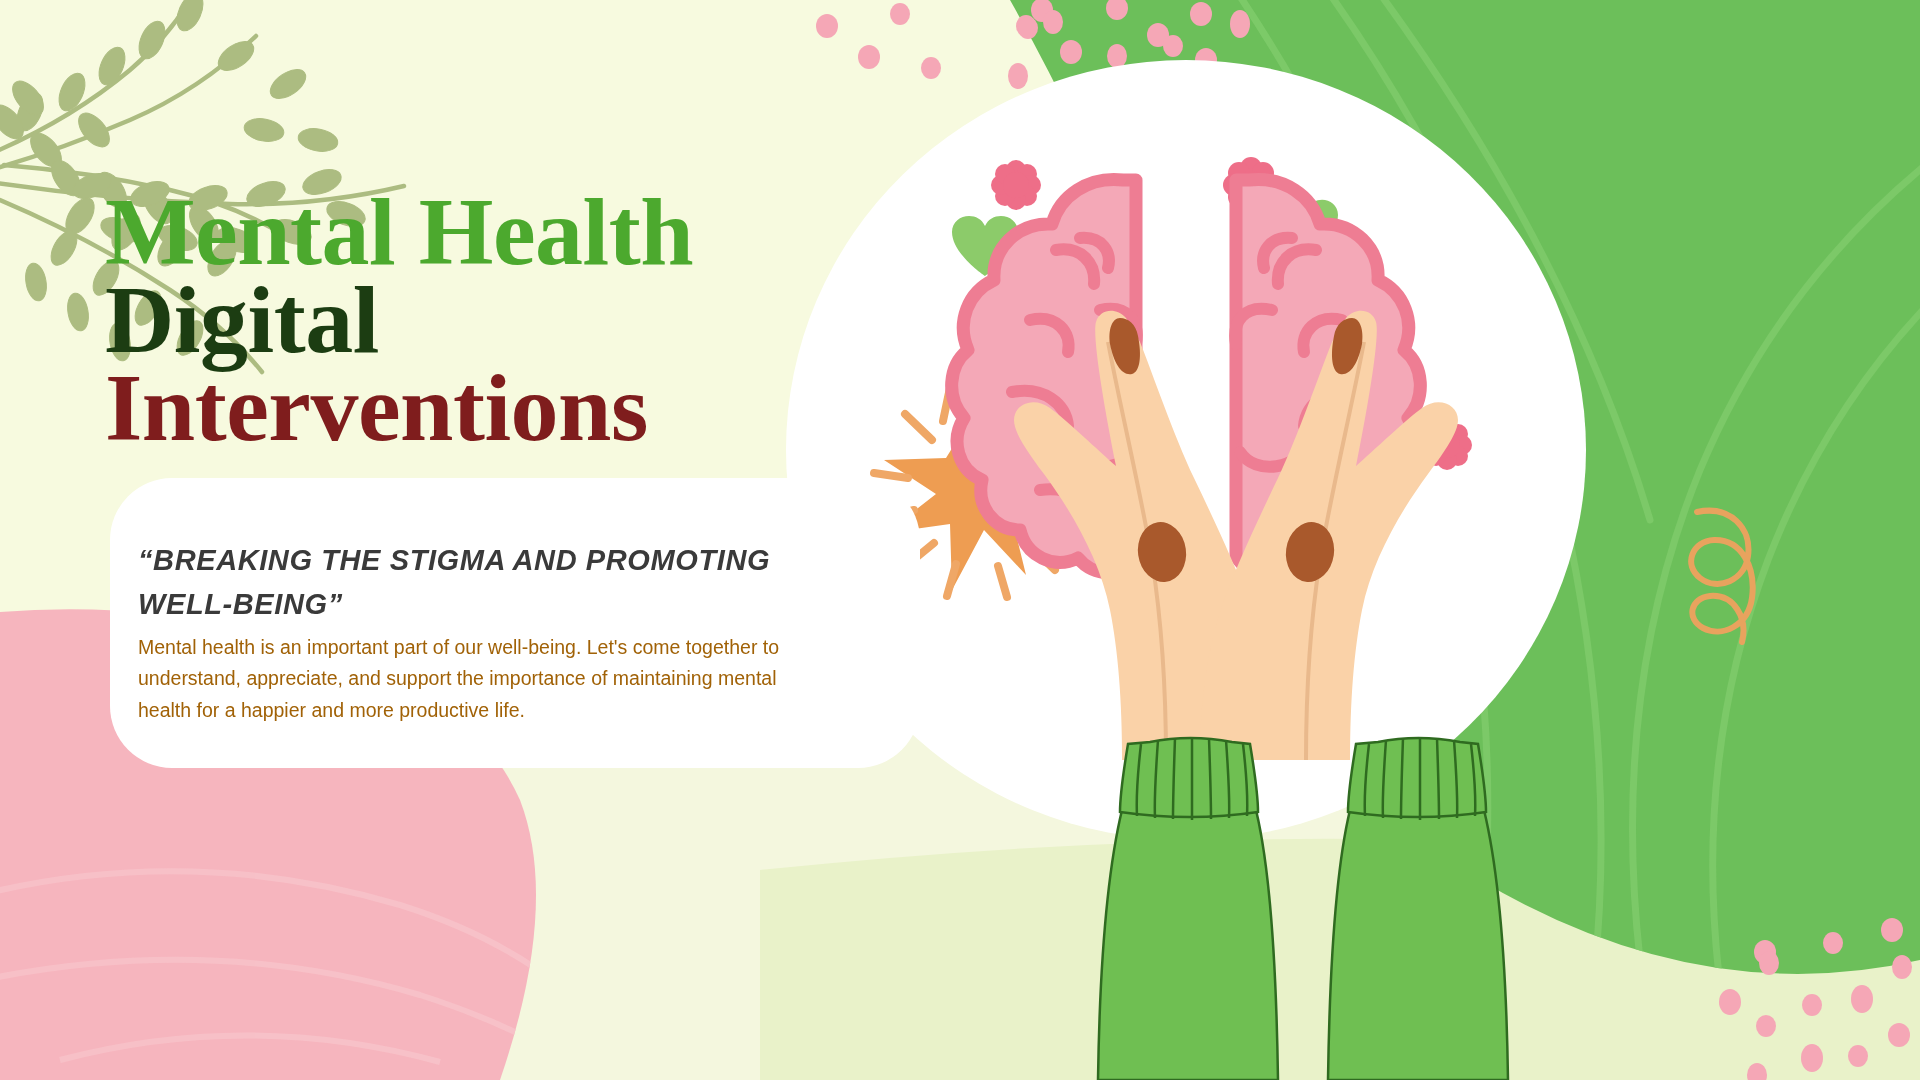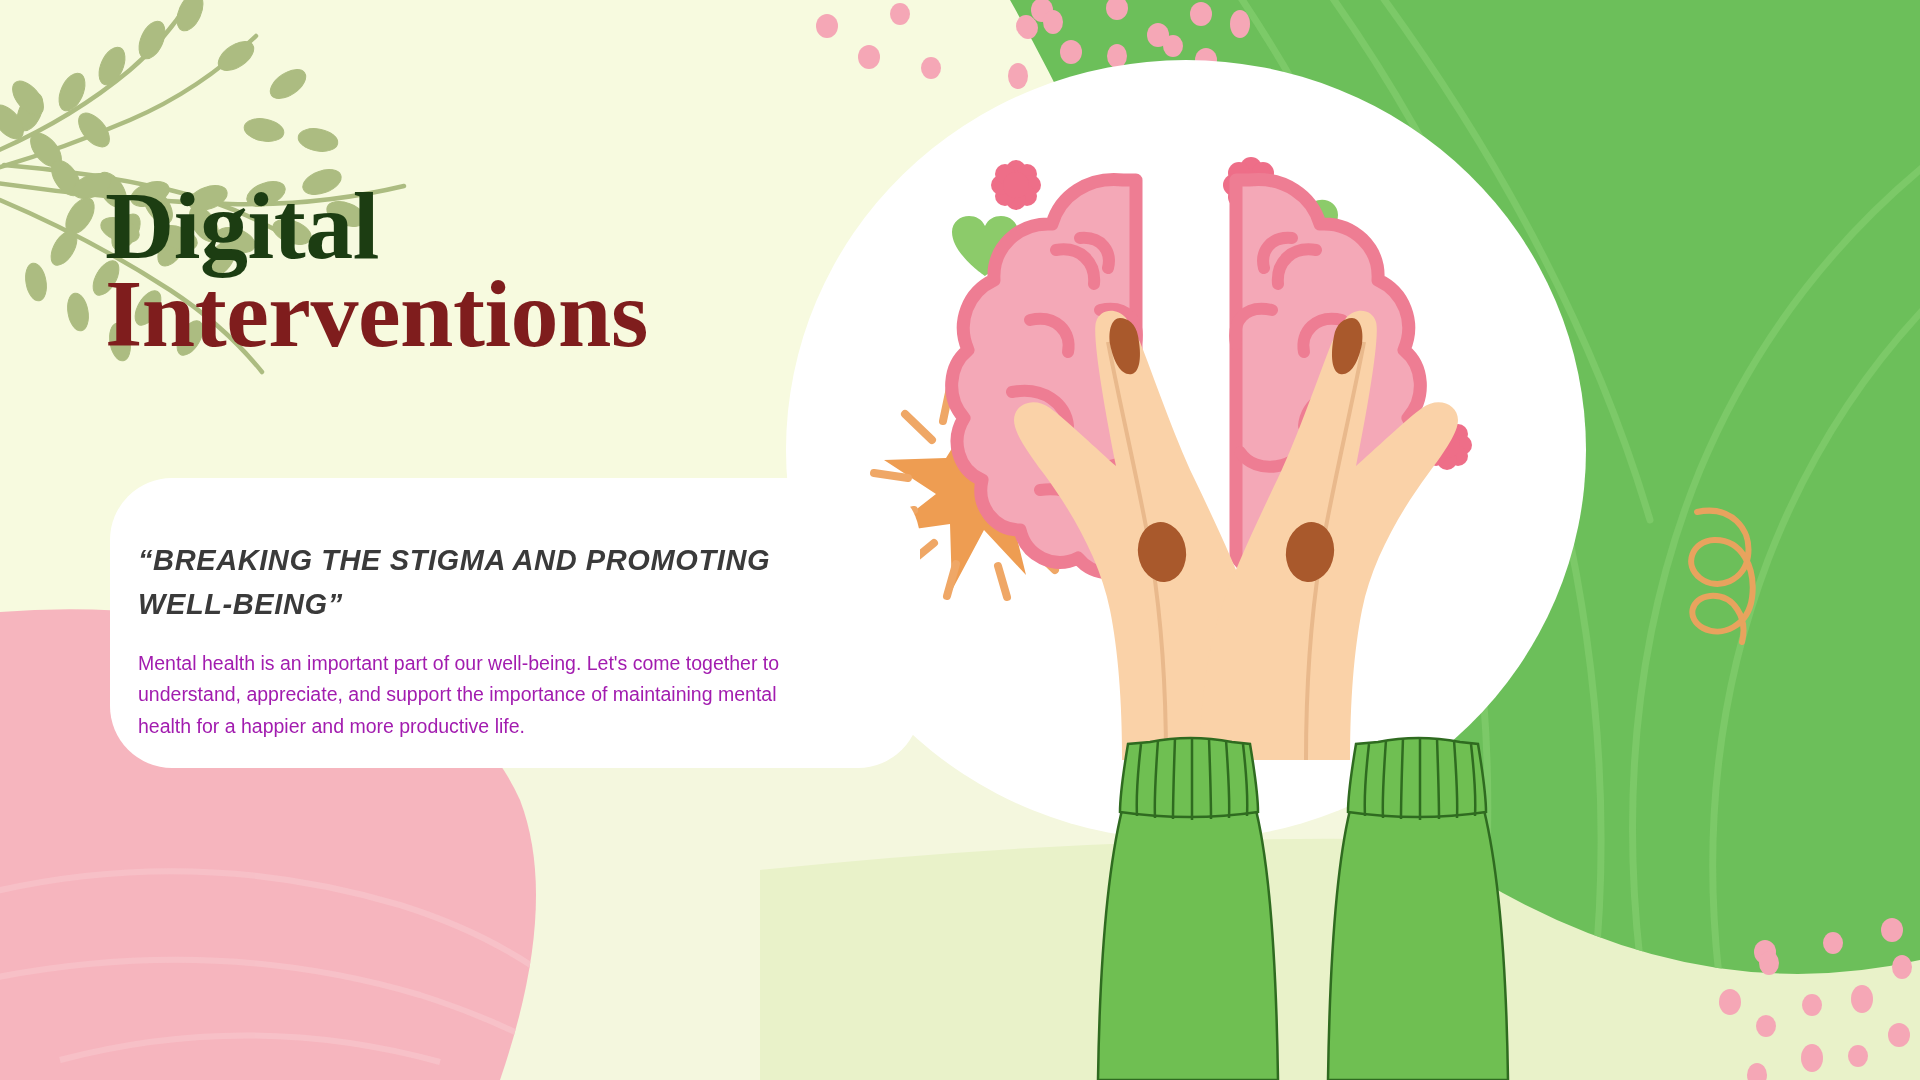--- a/index.html
+++ b/index.html
@@ -28,23 +28,23 @@
   
   #subtitle{
     position:absolute;left:138px;top:498px;width:640px;z-index:55;
     font-family:"Liberation Sans",sans-serif;
     font-style:italic;font-weight:700;font-size:29px;line-height:1.52;
     letter-spacing:0.6px;color:#3A3A3A;text-transform:uppercase;margin-top:40px;
   }
 
   
   #body-text{
-    position:absolute;left:138px;top:628px;width:672px;z-index:55;
+    position:absolute;left:138px;top:612px;width:672px;z-index:55;
     font-family:"Liberation Sans",sans-serif;
-    font-size:19.5px;line-height:1.62;color:#a21caf;
+    font-size:19.5px;line-height:1.62;color:#a16207;
   }
 </style>
 </head>
 <body>
 
 <div id="stage">
 
   <svg class="layer" viewBox="0 0 1920 1080" width="1920" height="1080" xmlns="http://www.w3.org/2000/svg">
     <defs>
       <clipPath id="stageClip">
@@ -377,20 +377,21 @@
           <path d="M1454,740 C1456,768 1458,796 1457,818"></path>
           <path d="M1471,744 C1474,770 1476,796 1475,816"></path>
         </g>
       </g>
     </g>
   </svg>
 
   <div id="text-card"></div>
 
   <div id="headline">
+    <span class="l1">Mental Health</span>
     <span class="l2">Digital</span>
     <span class="l3">Interventions</span>
   </div>
 
   <div id="subtitle">“Breaking the Stigma and Promoting Well-being”</div>
 
   <p id="body-text">Mental health is an important part of our well-being. Let's come together to understand, appreciate, and support the importance of maintaining mental health for a happier and more productive life.</p>
 
 </div>
 

